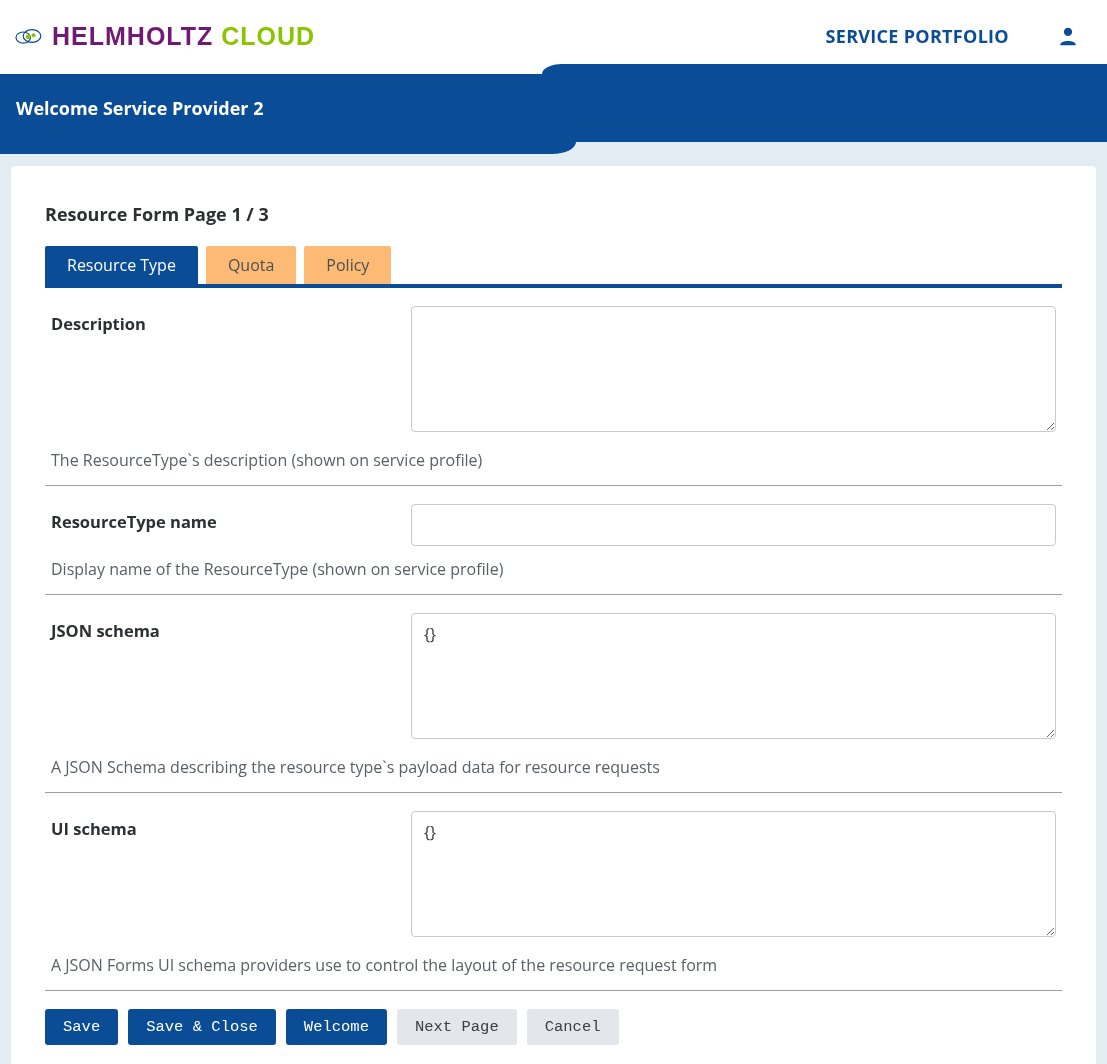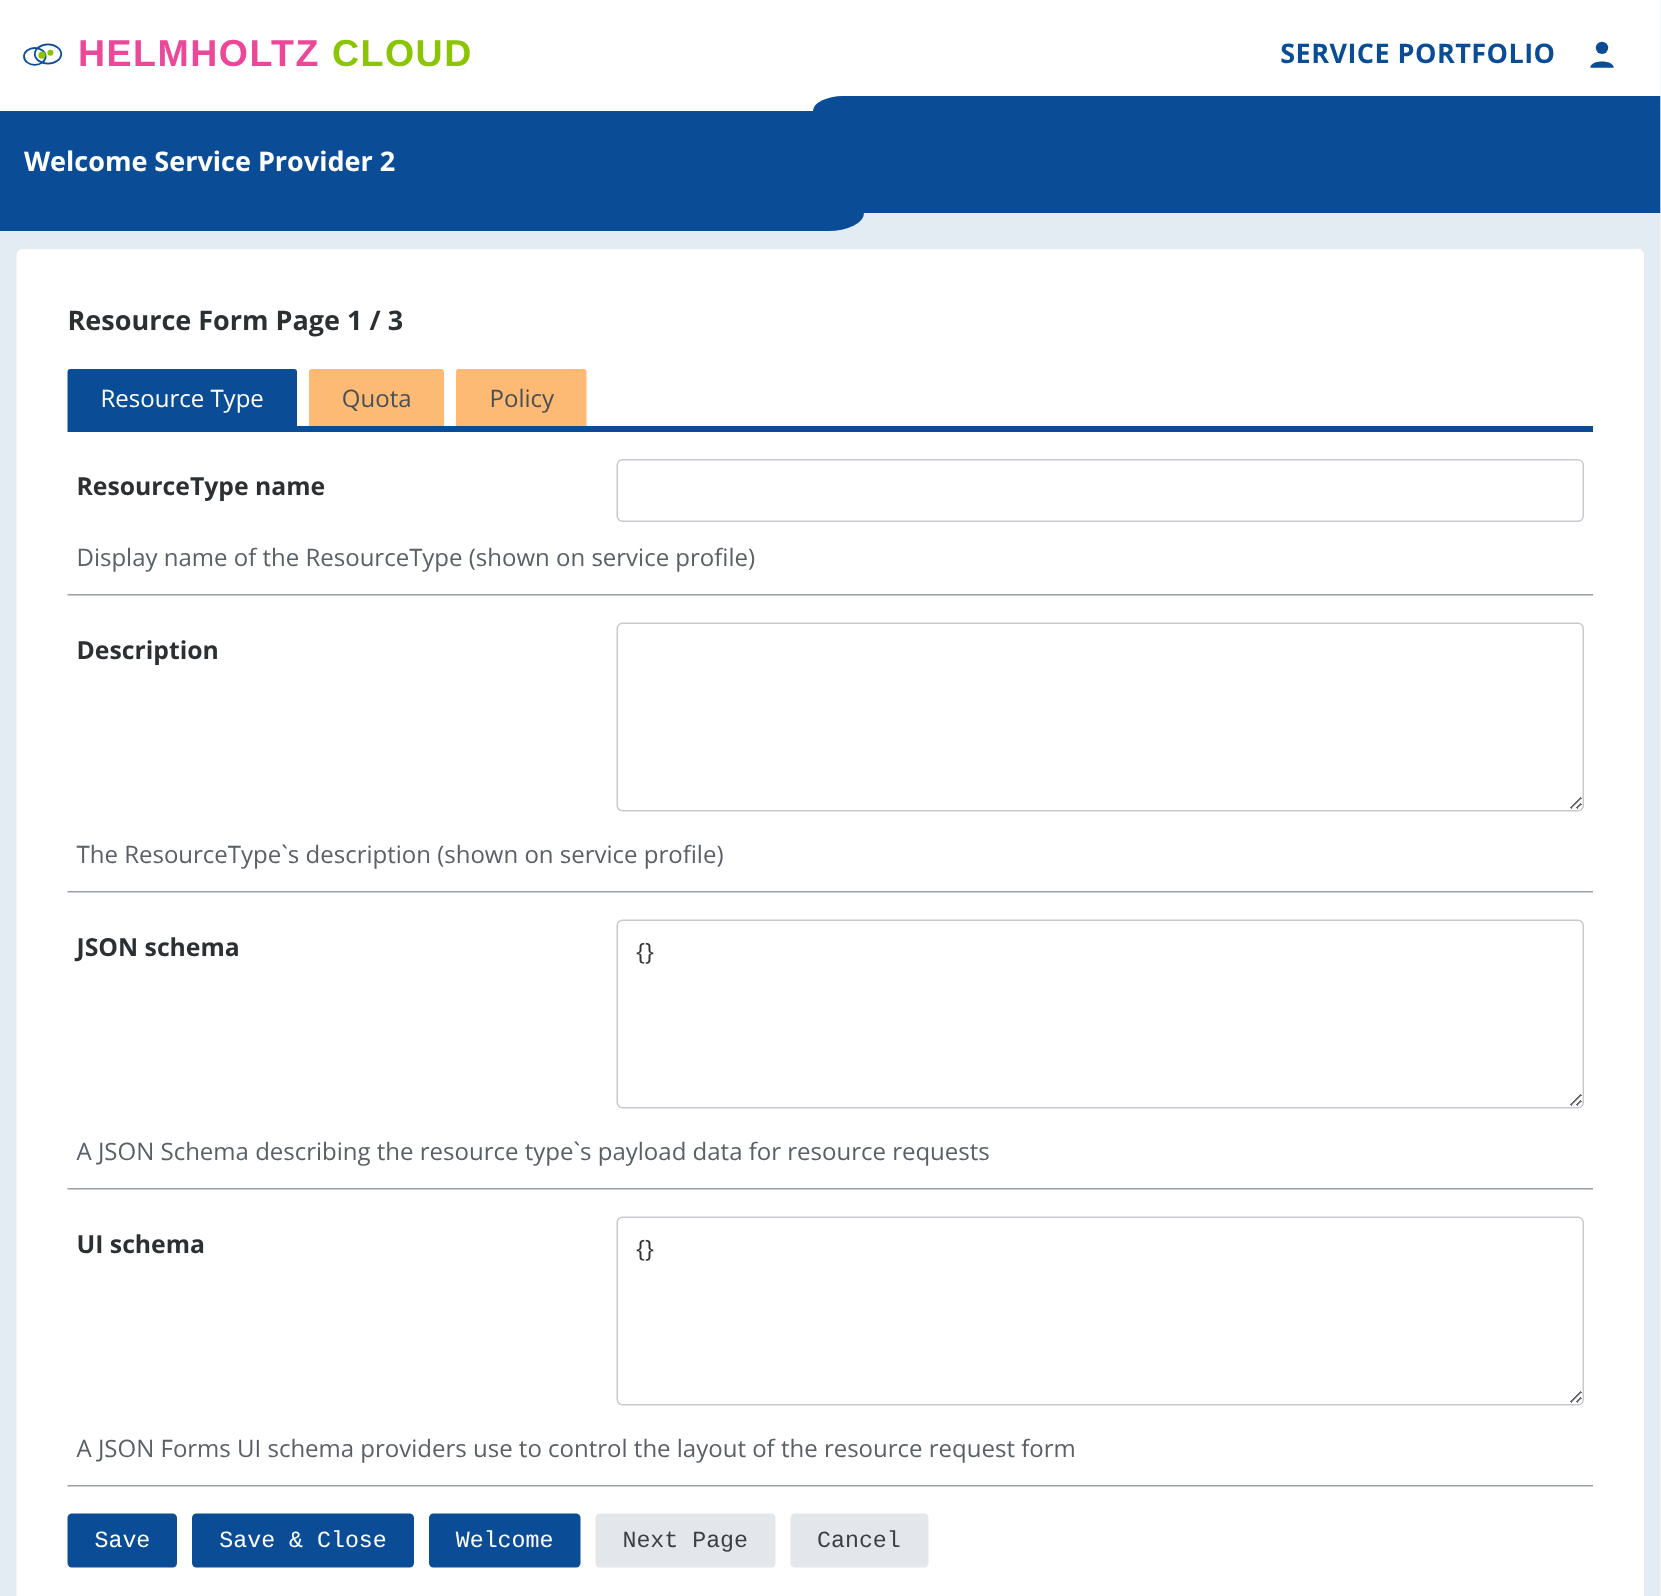--- a/index.html
+++ b/index.html
@@ -31,26 +31,26 @@
       position: relative;
     }
     .logo-text {
       font-weight: 800;
       font-size: 25px;
       letter-spacing: 1px;
       display: flex;
       gap: 8px;
       font-family: "Segoe UI", Arial, sans-serif;
     }
-    .logo-text .part1 { color: #ec4899; }
+    .logo-text .part1 { color: #701a75; }
     .logo-text .part2 { color: #8bc400; }
     .nav-right {
       display: flex;
       align-items: center;
-      gap: 20px;
+      gap: 48px;
       justify-content: flex-end;
     }
     .nav-link {
       color: #0a4d96;
       font-weight: 700;
       font-size: 18px;
       letter-spacing: 0.3px;
     }
     .user-icon {
       width: 22px;
@@ -222,36 +222,36 @@
   <div class="page-title">Resource Form Page 1 / 3</div>
 
   <div class="tabs">
     <div class="tab active">Resource Type</div>
     <div class="tab">Quota</div>
     <div class="tab">Policy</div>
   </div>
 
   <div class="form-section">
     <div class="form-row">
+      <div class="form-label">Description</div>
+      <div class="form-input-wrap">
+        <textarea class="textarea-desc" style=""></textarea>
+      </div>
+    </div>
+    <div class="help-text">The ResourceType`s description (shown on service profile)</div>
+  </div>
+
+  <div class="form-section">
+    <div class="form-row">
       <div class="form-label">ResourceType name</div>
       <div class="form-input-wrap">
         <input type="text" value="" style="">
       </div>
     </div>
     <div class="help-text">Display name of the ResourceType (shown on service profile)</div>
-  </div>
-
-  <div class="form-section">
-    <div class="form-row">
-      <div class="form-label">Description</div>
-      <div class="form-input-wrap">
-        <textarea class="textarea-desc" style=""></textarea>
-      </div>
-    </div>
-    <div class="help-text">The ResourceType`s description (shown on service profile)</div>
   </div>
 
   <div class="form-section">
     <div class="form-row">
       <div class="form-label">JSON schema</div>
       <div class="form-input-wrap">
         <textarea class="textarea-json" style="">{}</textarea>
       </div>
     </div>
     <div class="help-text">A JSON Schema describing the resource type`s payload data for resource requests</div>

